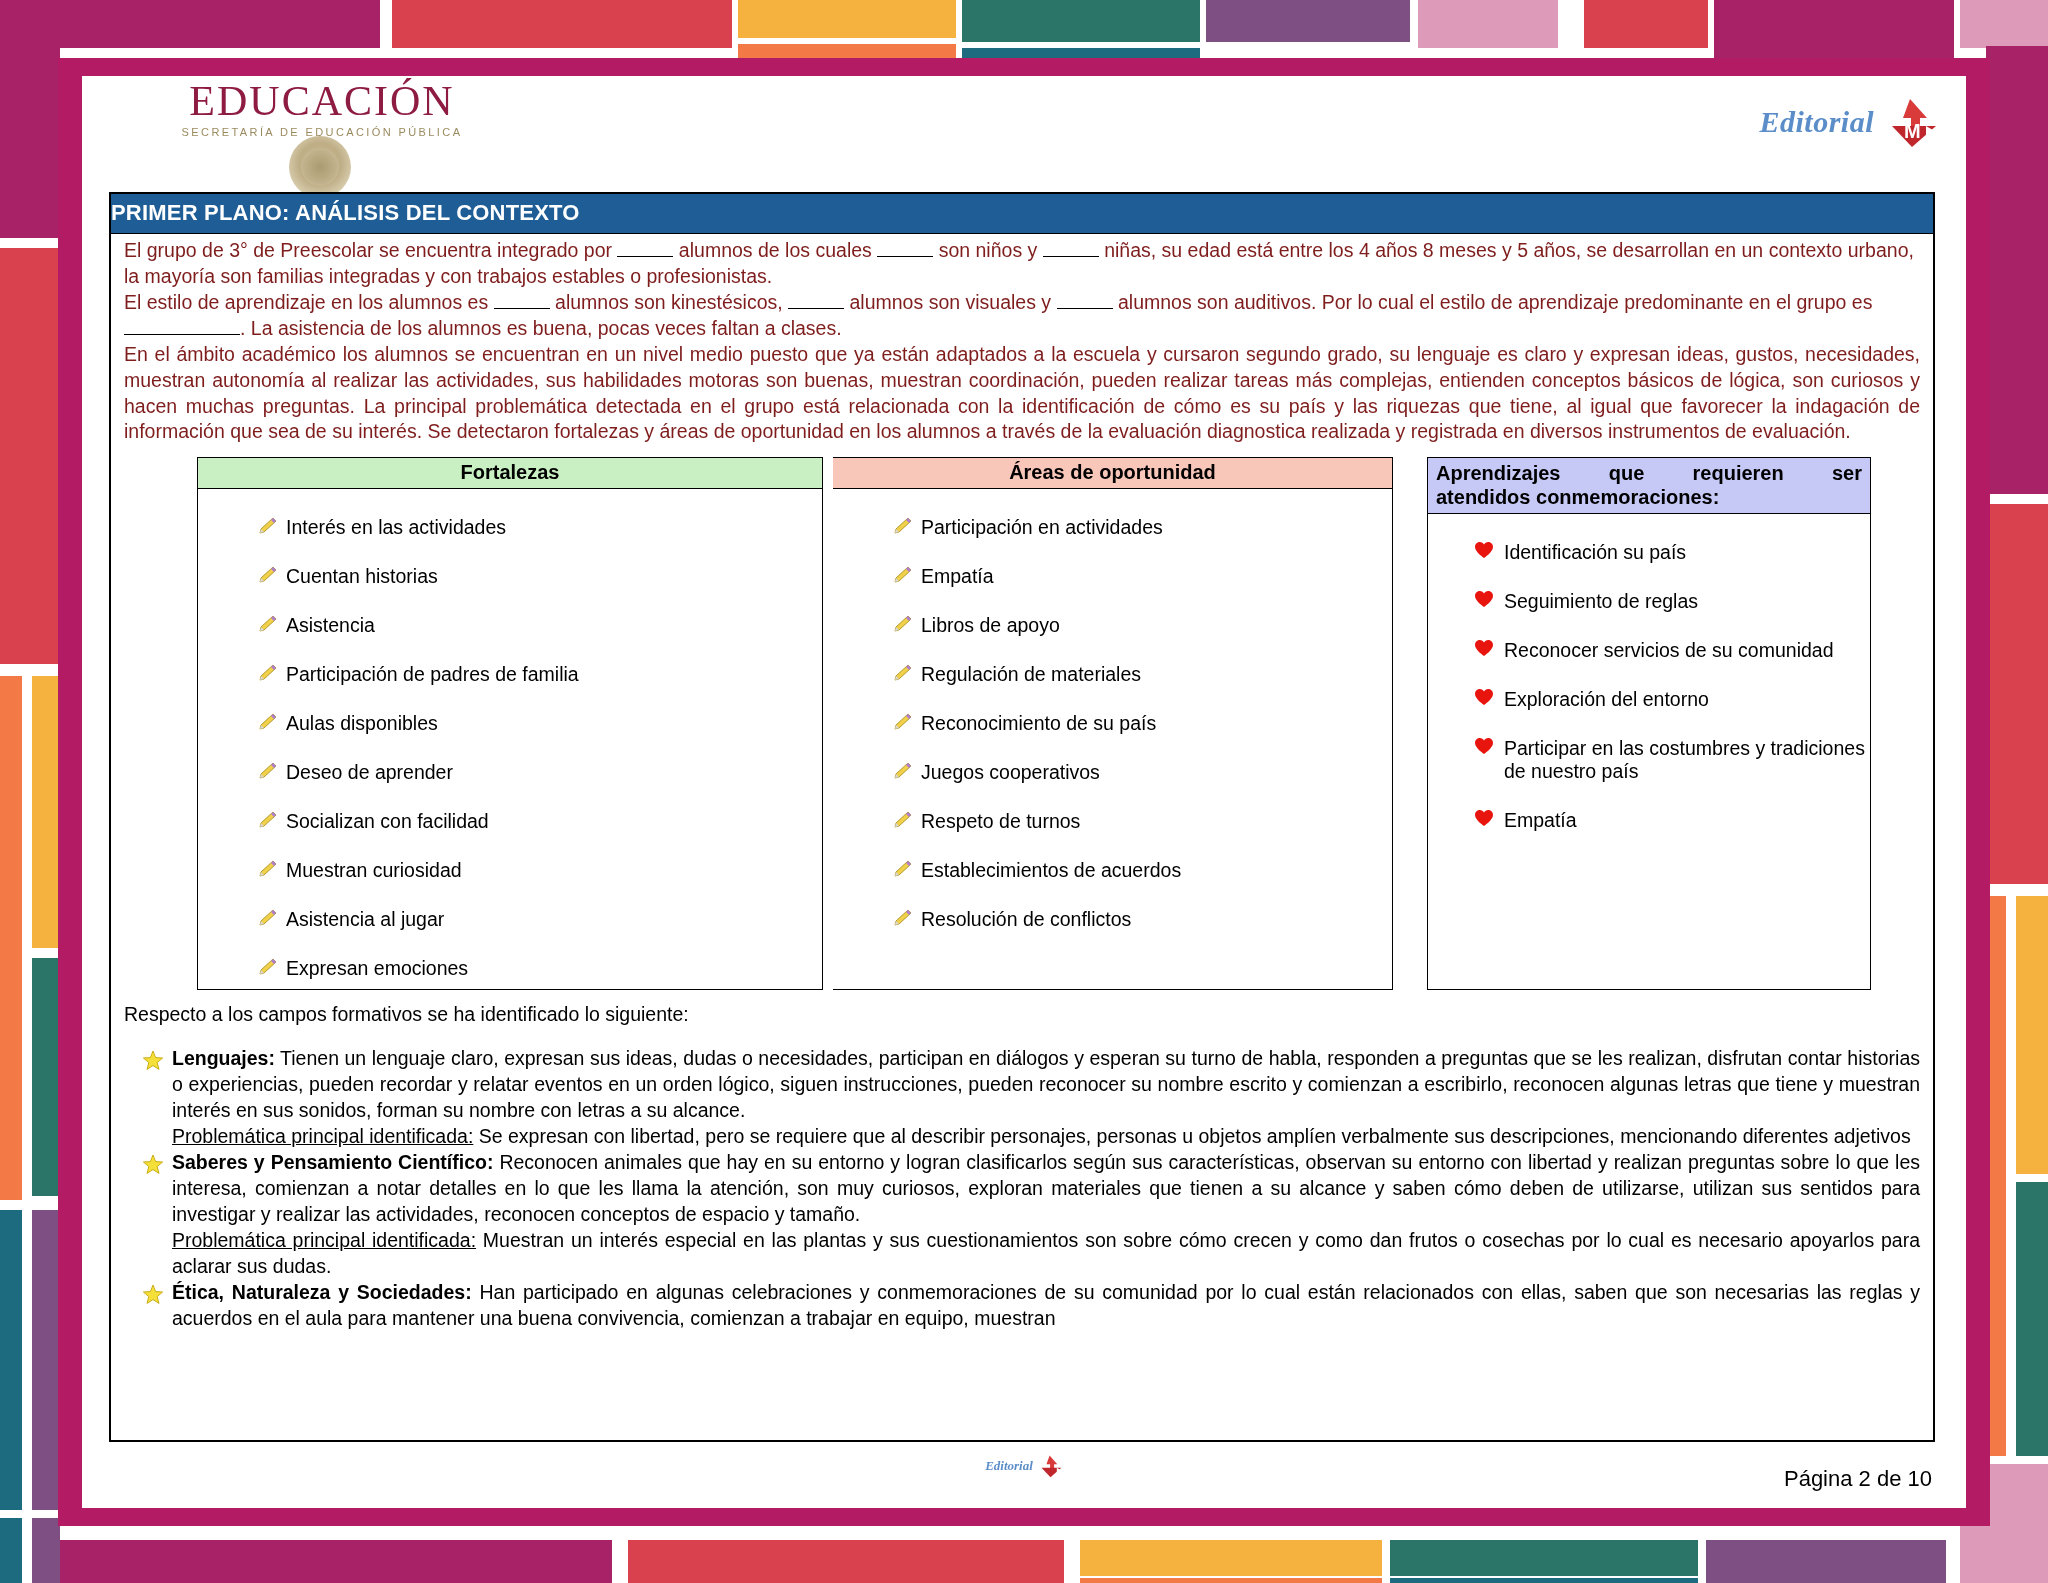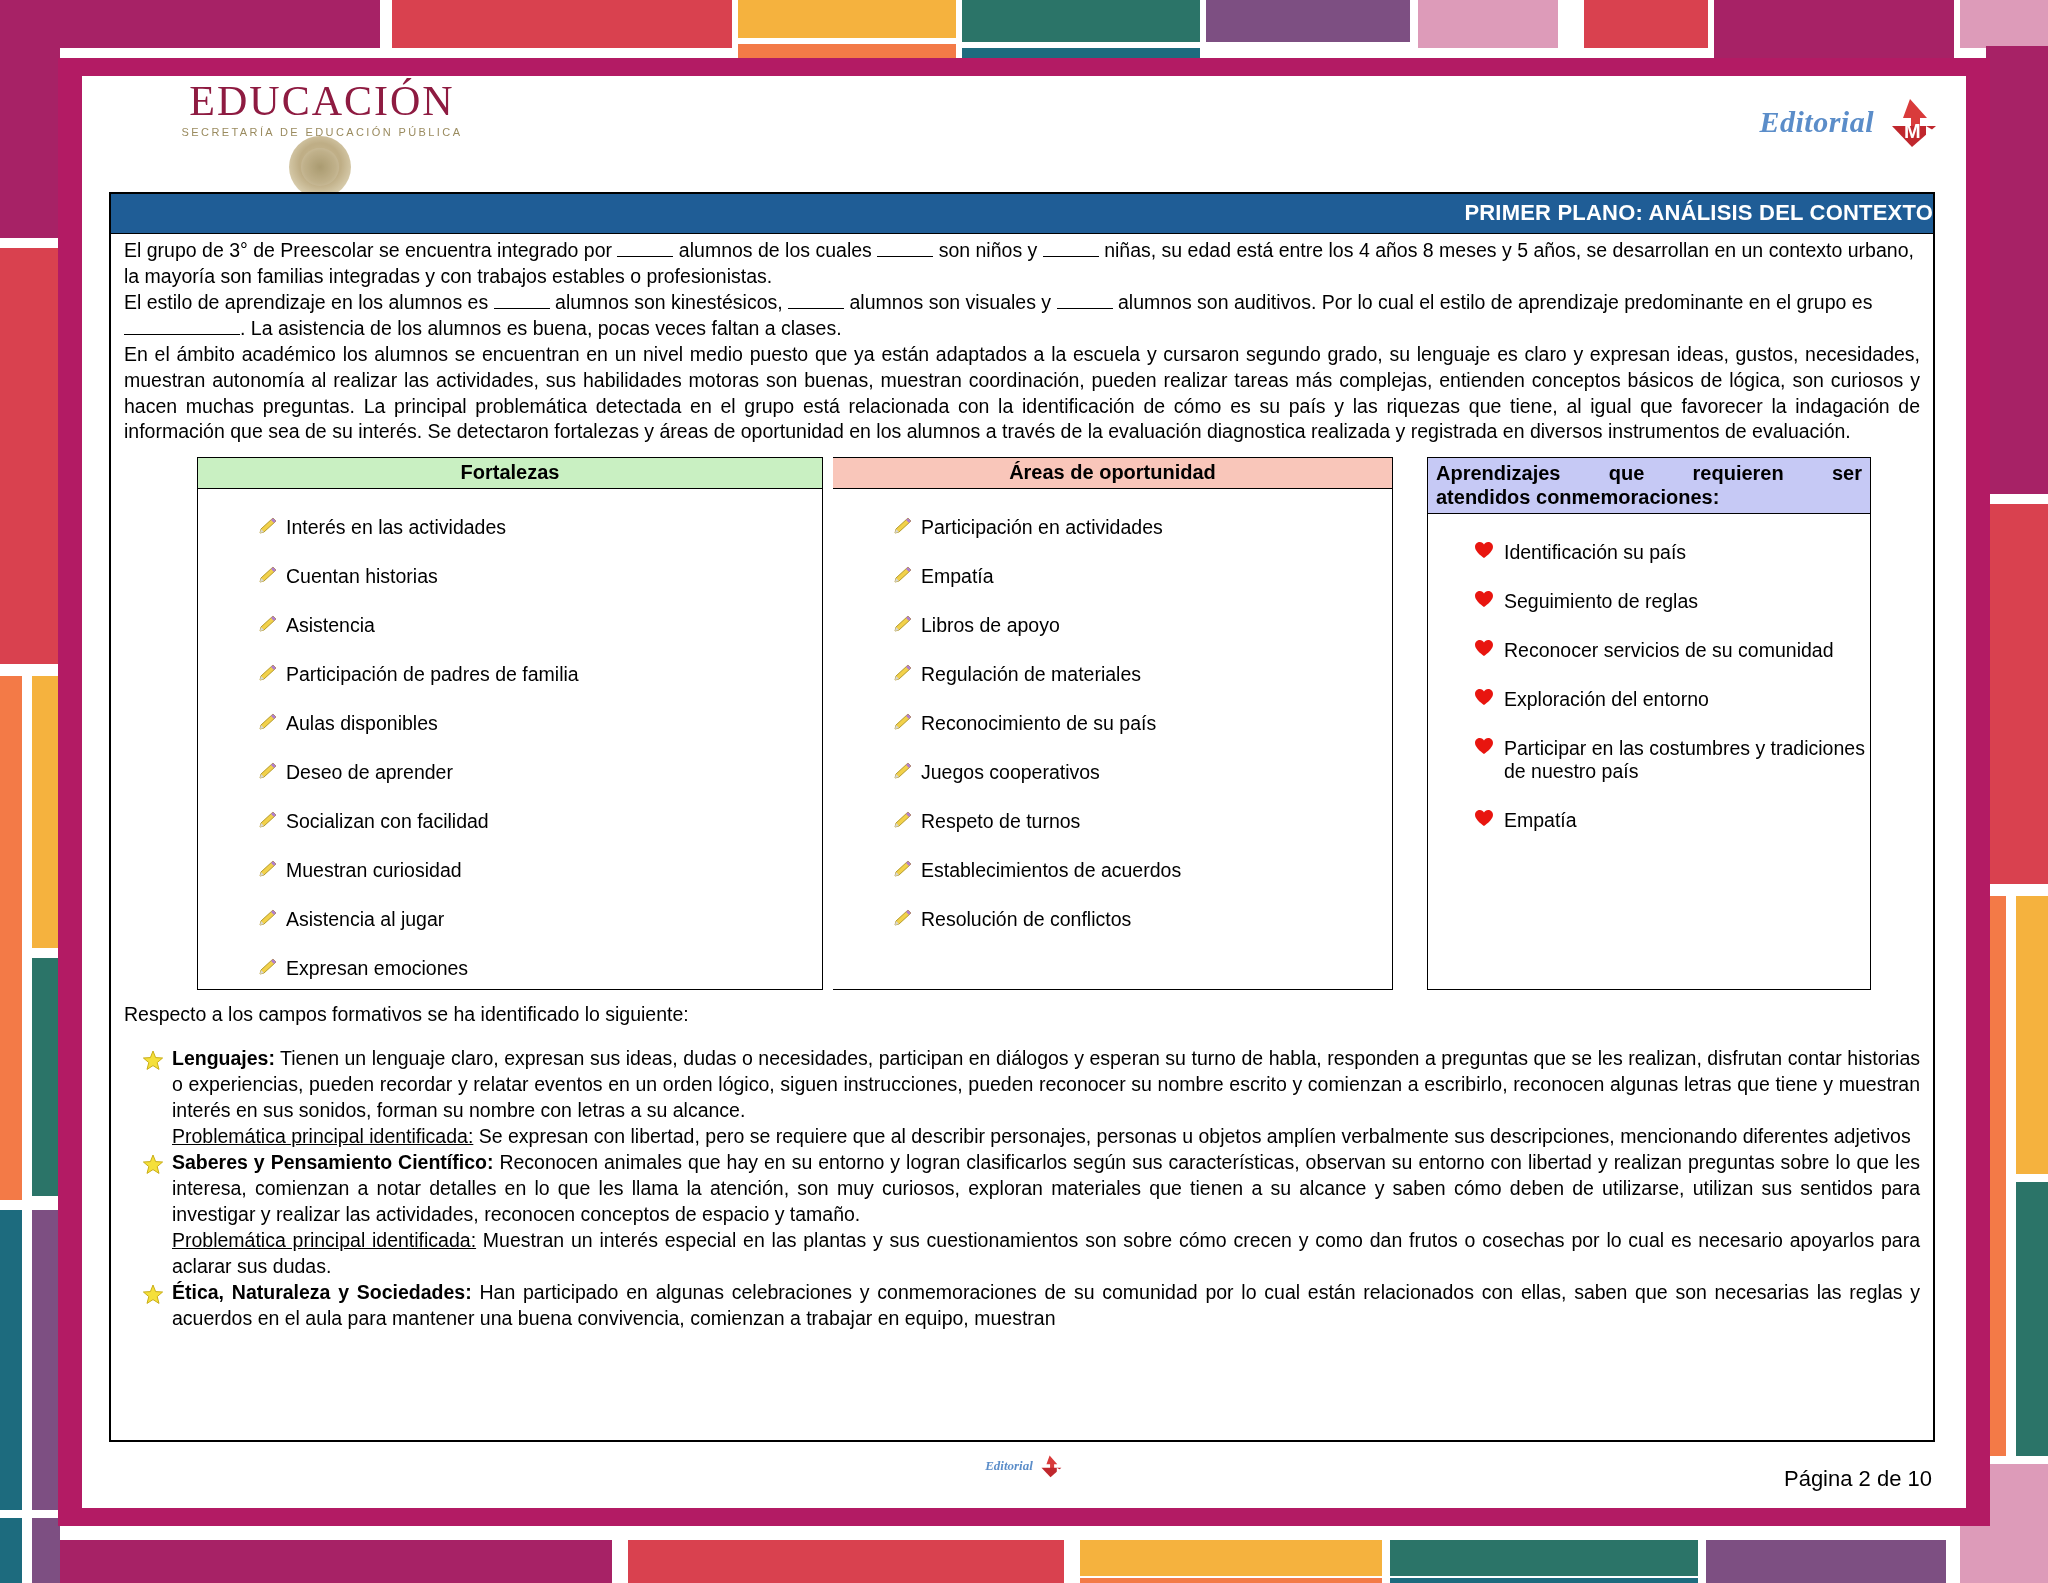--- a/index.html
+++ b/index.html
@@ -117,31 +117,31 @@
     box-sizing: border-box;
     background: #fff;
   }
 
   
   #banner {
     background: #1f5d96;
     color: #fff;
     font-weight: bold;
     font-size: 22px;
-    text-align: right;
+    text-align: left;
     padding: 6px 0 7px 0;
     letter-spacing: .2px;
     border-bottom: 1px solid #000;
   }
 
   
   #body-text {
     padding: 4px 13px 0 13px;
     font-size: 19.5px;
-    color: #000000;
+    color: #7f1d1d;
     line-height: 1.33;
   }
   .para { margin: 0 0 0 0; }
   .para-just { text-align: justify; }
   .blank { display: inline-block; border-bottom: 1.5px solid #000; }
   .b1 { width: 56px; }
   .b2 { width: 116px; }
 
   
   #tri-table {

